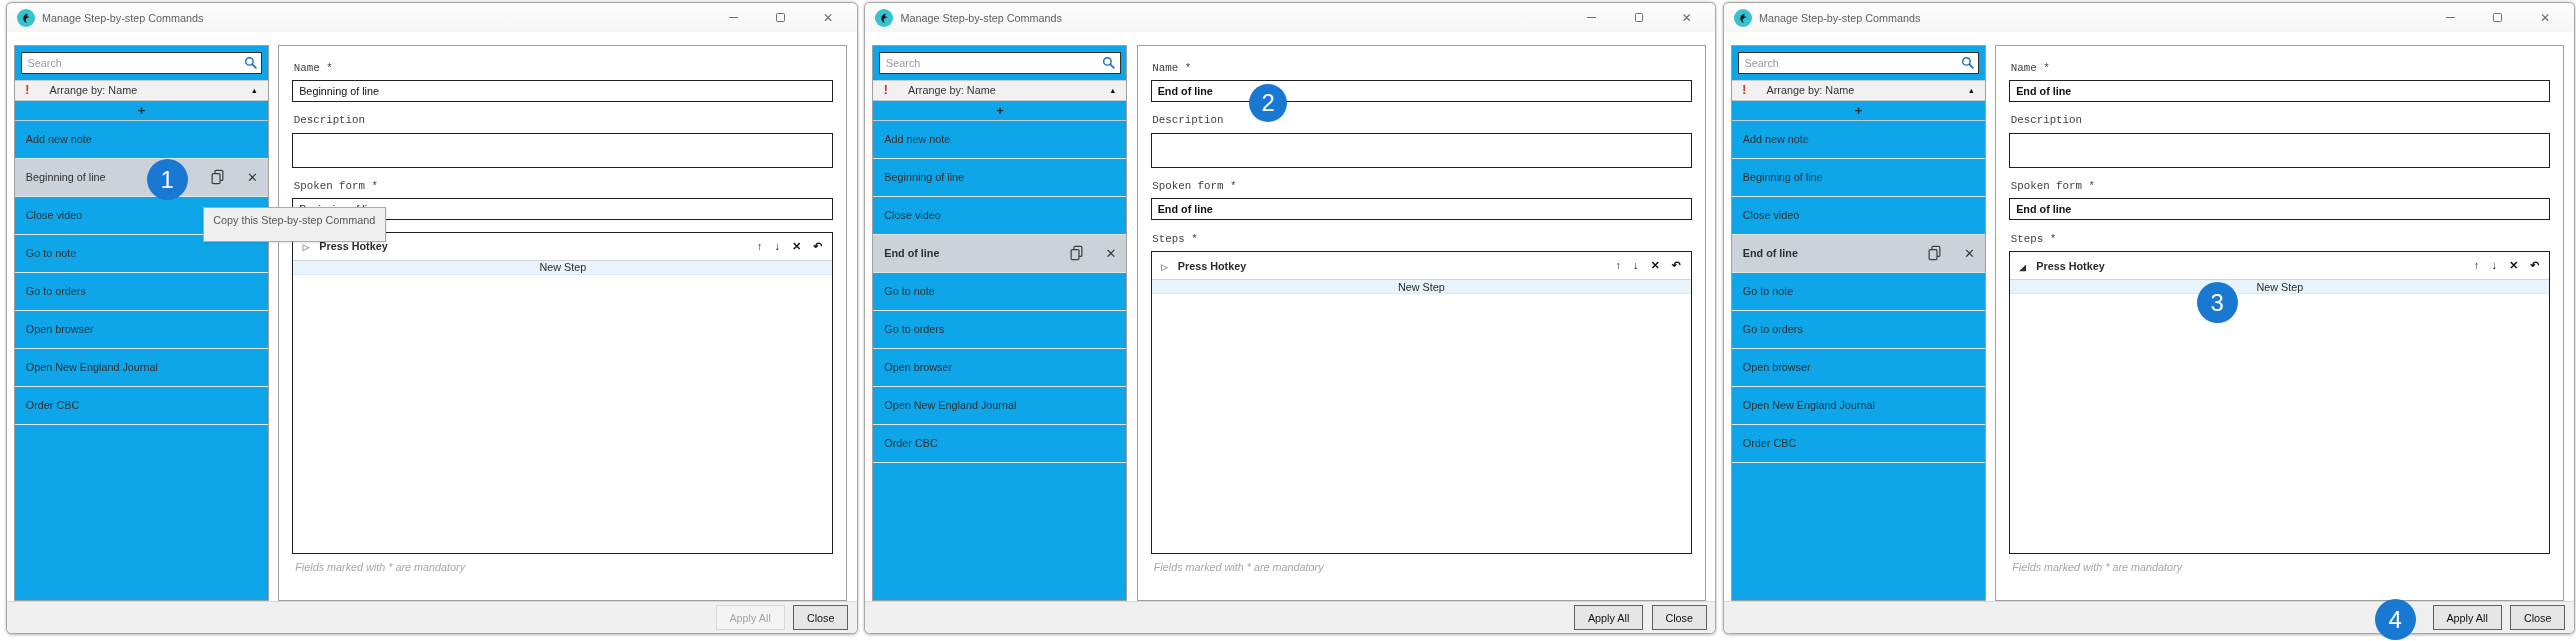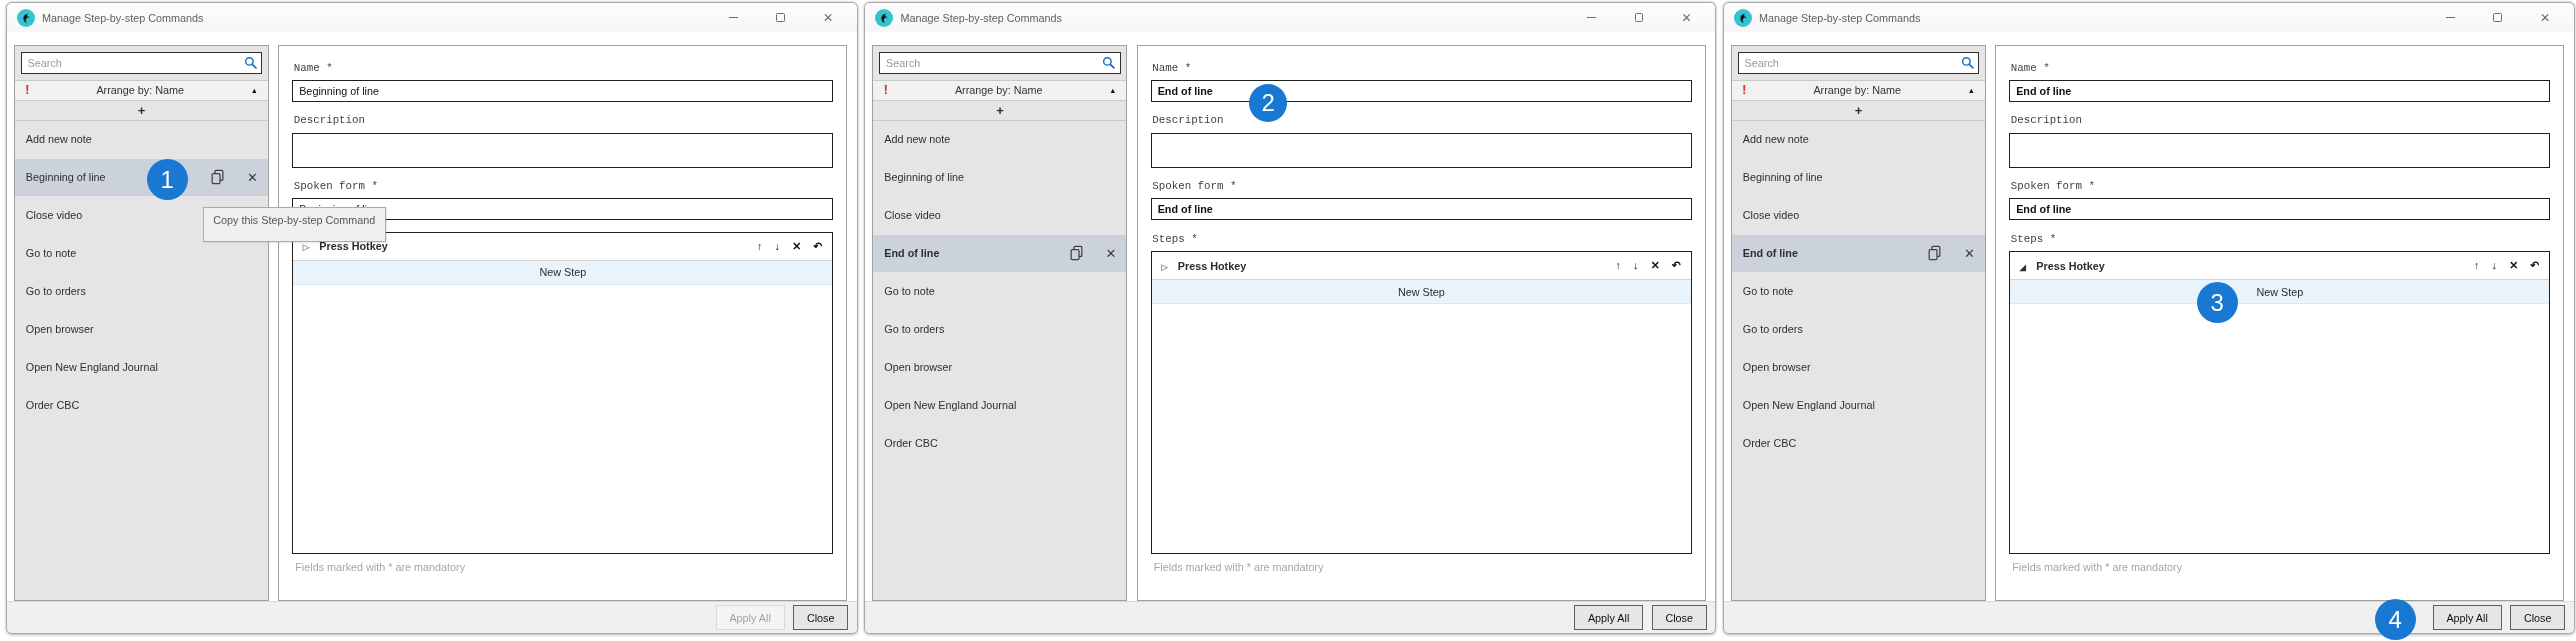--- a/index.html
+++ b/index.html
@@ -17,31 +17,31 @@
     display:flex; align-items:center; justify-content:center; margin-right:7.2px; flex:0 0 auto; }
   .window-title { color:#5f5f5f; }
   .wc-group { margin-left:auto; display:flex; align-items:center; gap:33px; padding-right:21.6px; }
   .wc { display:flex; align-items:center; justify-content:center; width:14.4px; height:14.4px; cursor:default; }
   .minbar { width:9.4px; height:1.4px; background:#6e6e6e; }
   .maxbox { width:8.6px; height:8.6px; border:1.1px solid #6e6e6e; border-radius:1.4px; }
   .xglyph { color:#6e6e6e; font-size:12.2px; line-height:1; }
 
   .content { flex:1 1 auto; display:flex; gap:9.4px; padding:13px 9.4px 0 7.2px; min-height:0; }
 
-  .left-panel { width:255px; flex:0 0 auto; border:0.7px solid #9f9f9f; background:#e5e5e5;
+  .left-panel { width:255px; flex:0 0 auto; border:0.7px solid #9f9f9f; background:#0ea5e9;
     display:flex; flex-direction:column; min-height:0; }
   .search-wrap { margin:5.8px; position:relative; flex:0 0 auto; }
   .search-input { width:100%; height:22px; border:1.4px solid #2e2e2e; padding:0 24.5px 0 5.8px;
     font-size:10.8px; color:#333; font-family:inherit; }
   .search-input::placeholder { color:#9a9a9a; }
   .search-icon { position:absolute; right:5px; top:4.3px; }
   .arrange-row { height:21px; background:#f1f1f1; border-top:0.7px solid #c9c9c9;
     border-bottom:0.7px solid #c9c9c9; display:flex; align-items:center; flex:0 0 auto; }
   .alert-icon { color:#d23b30; font-weight:700; font-size:13.7px; margin-left:10px; line-height:1; }
-  .arrange-label { flex:1; text-align:center; color:#333; }
+  .arrange-label { flex:1; color:#333;padding-left:20px; }
   .sort-icon { margin-right:10px; font-size:7.2px; color:#111; }
   .plus-row { height:20px; display:flex; align-items:center; justify-content:center;
     border-bottom:0.7px solid #c9c9c9; font-size:13px; font-weight:700; flex:0 0 auto; }
   .cmd-list { flex:1 1 auto; overflow:hidden; }
   .list-item { height:38px; display:flex; align-items:center; padding:0 10px 0 10.8px;
     border-bottom:0.7px solid #e5e5e5; color:#2f2f2f; }
   .list-item .label { flex:1; }
   .list-item.selected { background:#cbd2da; }
   .list-item.selected.boldsel .label { font-weight:700; }
   .row-copy-icon { margin-right:21.6px; display:flex; }
@@ -62,23 +62,23 @@
   .step-title { flex:1; }
   .step-actions { display:flex; gap:12.2px; color:#111; font-size:10.8px; }
   .act { line-height:1; }
   .act.up::before { content:"↑"; } .act.down::before { content:"↓"; }
   .act.del::before { content:"✕"; } .act.undo::before { content:"↶"; }
   .hotkey-row { margin:2.2px 4.3px 5px 19.4px; border:0.7px solid #c2c2c2; height:39px; flex:0 0 auto;
     display:grid; grid-template-columns:135px 176px 1fr; align-items:center; }
   .hotkey-cell { border-right:0.7px solid #c2c2c2; height:100%; display:flex; align-items:center; padding-left:9.4px; }
   .pencil-icon { justify-self:center; font-size:13.7px; color:#2f2f2f; }
   .hotkey-value { padding-left:7.2px; }
-  .new-step-row { height:25px; background:#e9f3fc; border-top:0.7px solid #d4d4d4;
+  .new-step-row { height:15px; background:#e9f3fc; border-top:0.7px solid #d4d4d4;
     border-bottom:0.7px solid #d9e9f7; display:flex; align-items:center; justify-content:center; flex:0 0 auto; }
-  .mandatory-note { color:#a6a6a6; margin:7.2px 0 0 2.9px; flex:0 0 auto; }
+  .mandatory-note { font-style:italic; color:#a6a6a6; margin:7.2px 0 0 2.9px; flex:0 0 auto; }
 
   .footer { height:32px; flex:0 0 auto; background:#f0f0f0; border-top:0.7px solid #d8d8d8;
     display:flex; align-items:center; justify-content:flex-end; gap:8.6px; padding-right:8.6px;
     border-radius:0 0 5.8px 5.8px; }
   .btn { height:25px; min-width:69px; padding:0 10px; background:#e6e6e6;
     border:1.1px solid #5f5f5f; font-size:10.8px; color:#111; font-family:inherit; }
   .btn.close-btn { min-width:55px; }
   .btn.disabled { background:#f4f4f4; border-color:#d9d9d9; color:#a3a3a3; }
 
   .badge { position:absolute; width:41px; height:41px; border-radius:50%; background:#1979d2;

